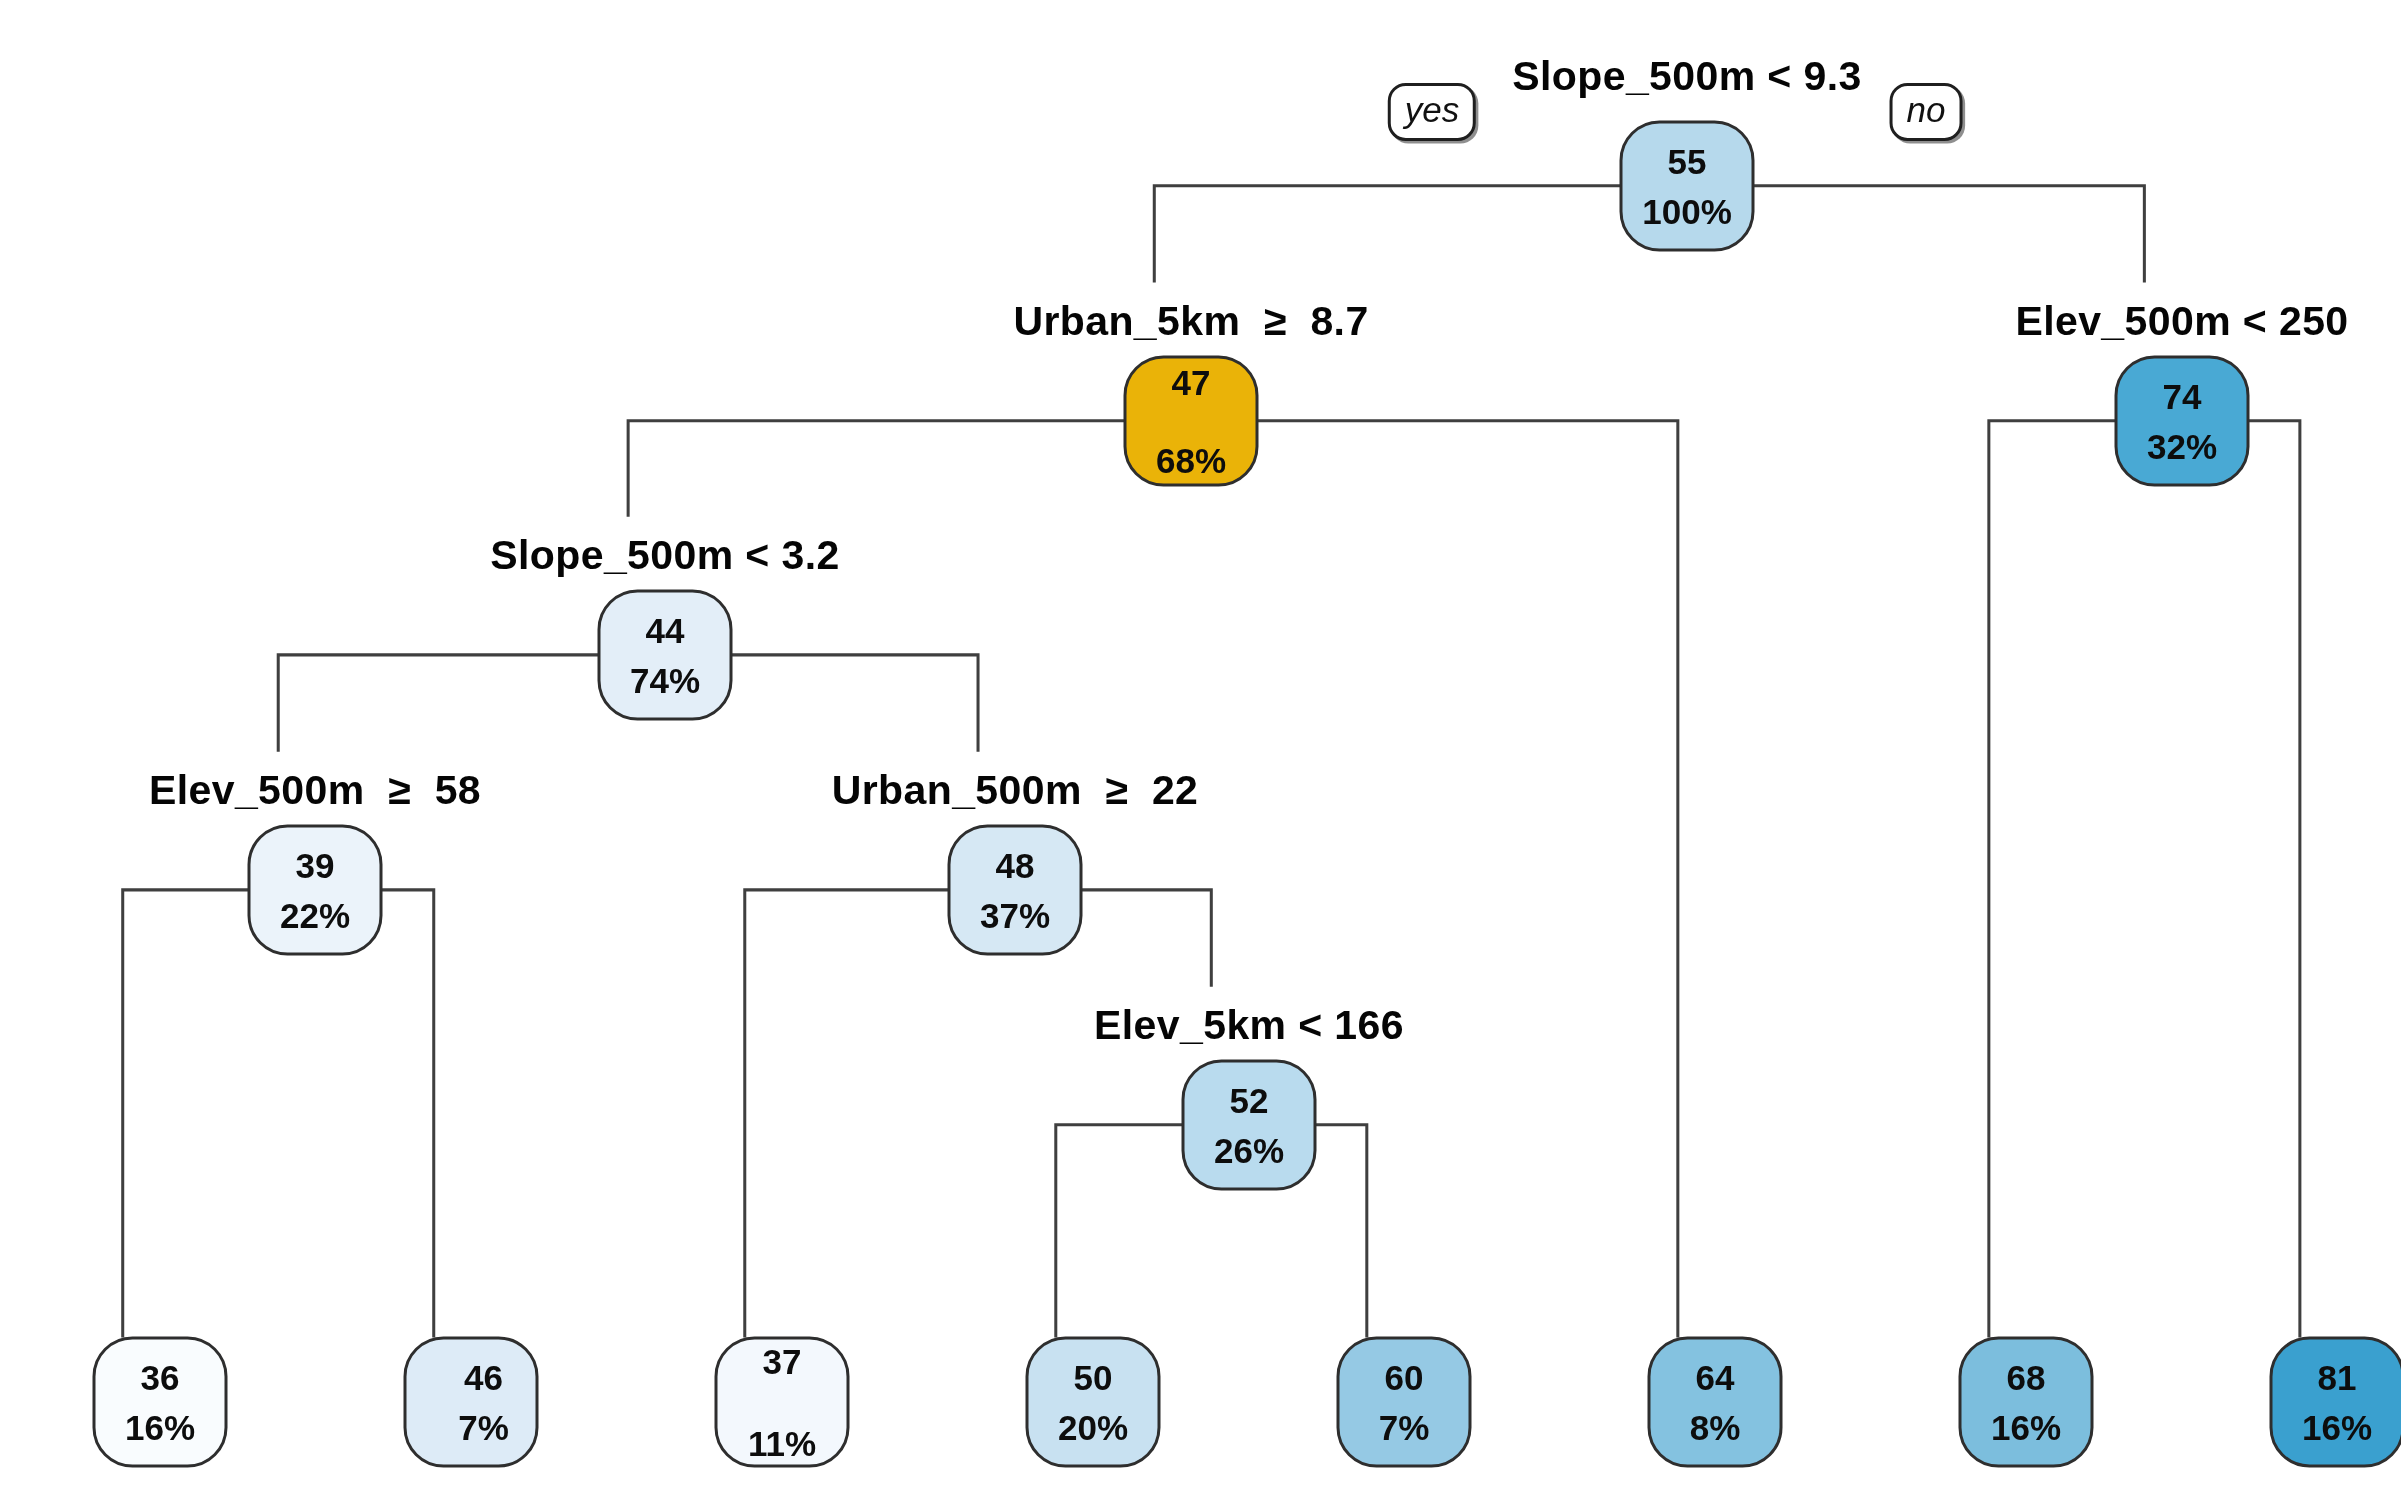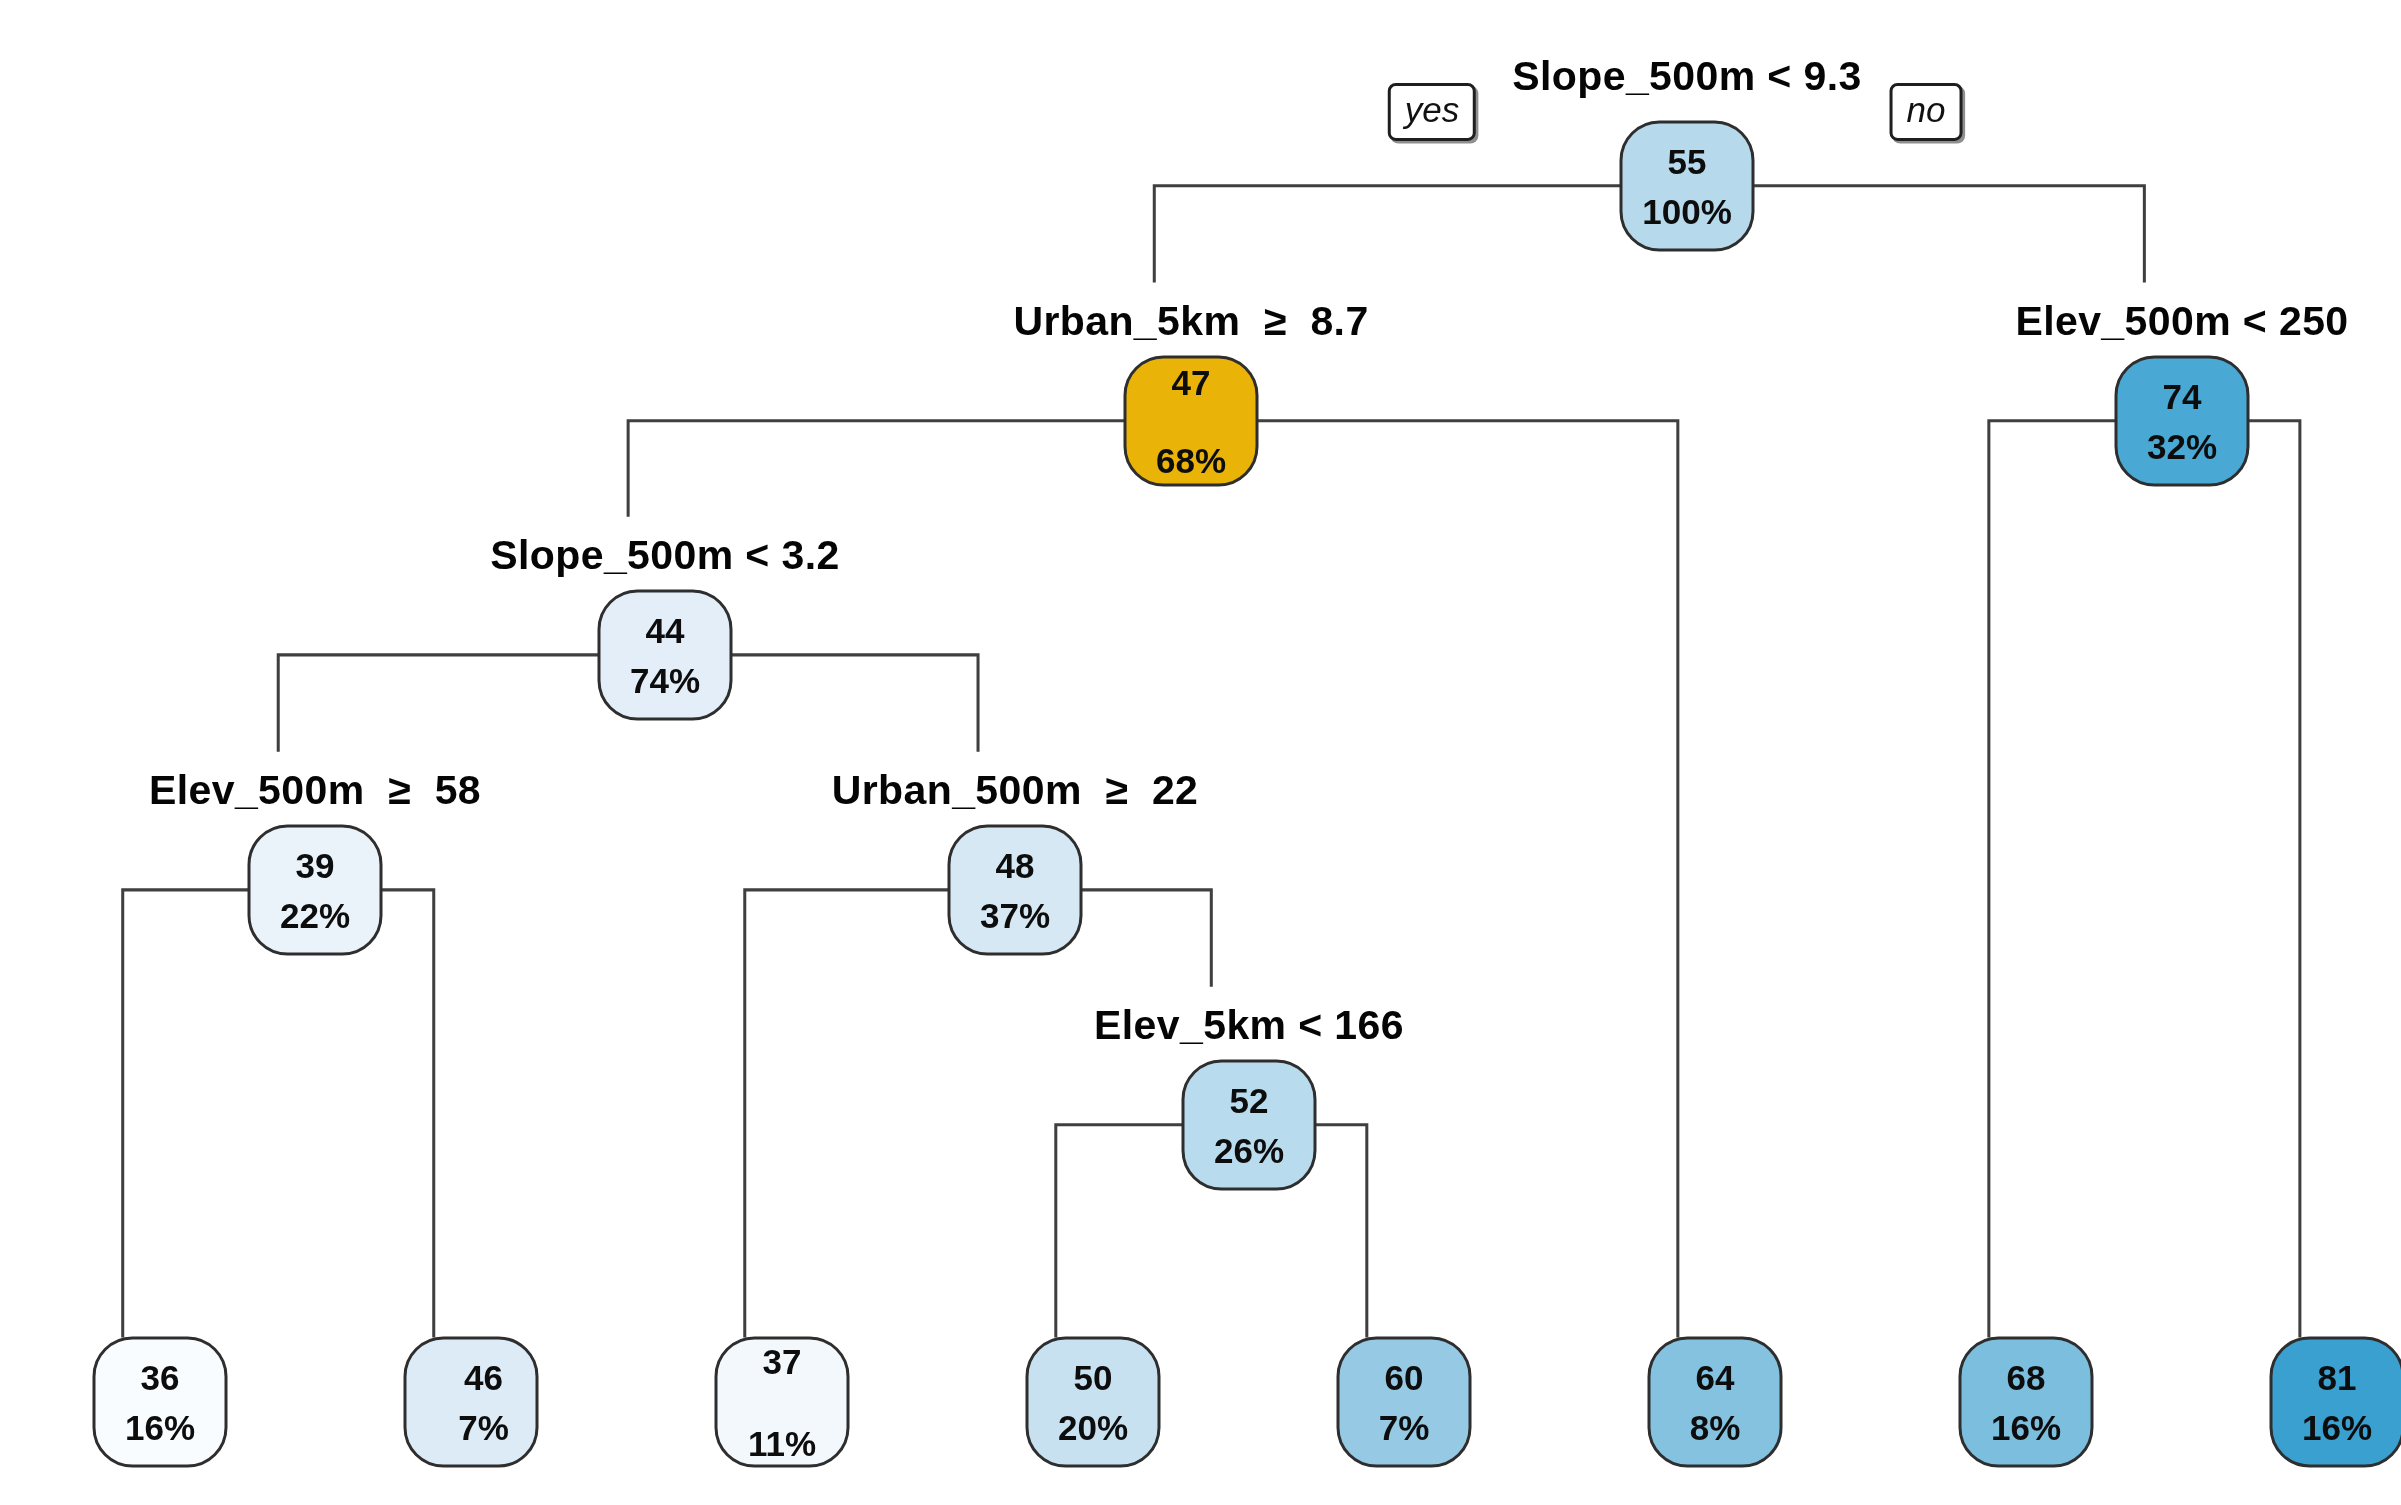--- a/index.html
+++ b/index.html
@@ -21,21 +21,21 @@
   .node-box{
     position:absolute;width:135px;height:131px;
     transform:translate(-50%,-50%);
     border:3.5px solid #2e2e2e;border-radius:40px;
     display:flex;flex-direction:column;justify-content:center;align-items:center;
     font-weight:bold;font-size:35px;line-height:50px;color:#0d0d0d;
     box-sizing:border-box;
   }
   .yn-box{
     position:absolute;transform:translate(-50%,-50%);
-    border:3.5px solid #1f1f1f;border-radius:8px;
+    border:3.5px solid #1f1f1f;border-radius:18px;
     font-style:italic;font-size:35px;color:#111;
     padding:3.5px 14px 8.6px 14px;
     box-shadow:2.6px 2.6px 0 #8f8f8f;
     background:#ffffff;
   }
 </style>
 </head>
 <body>
 
 <div id="canvas">

